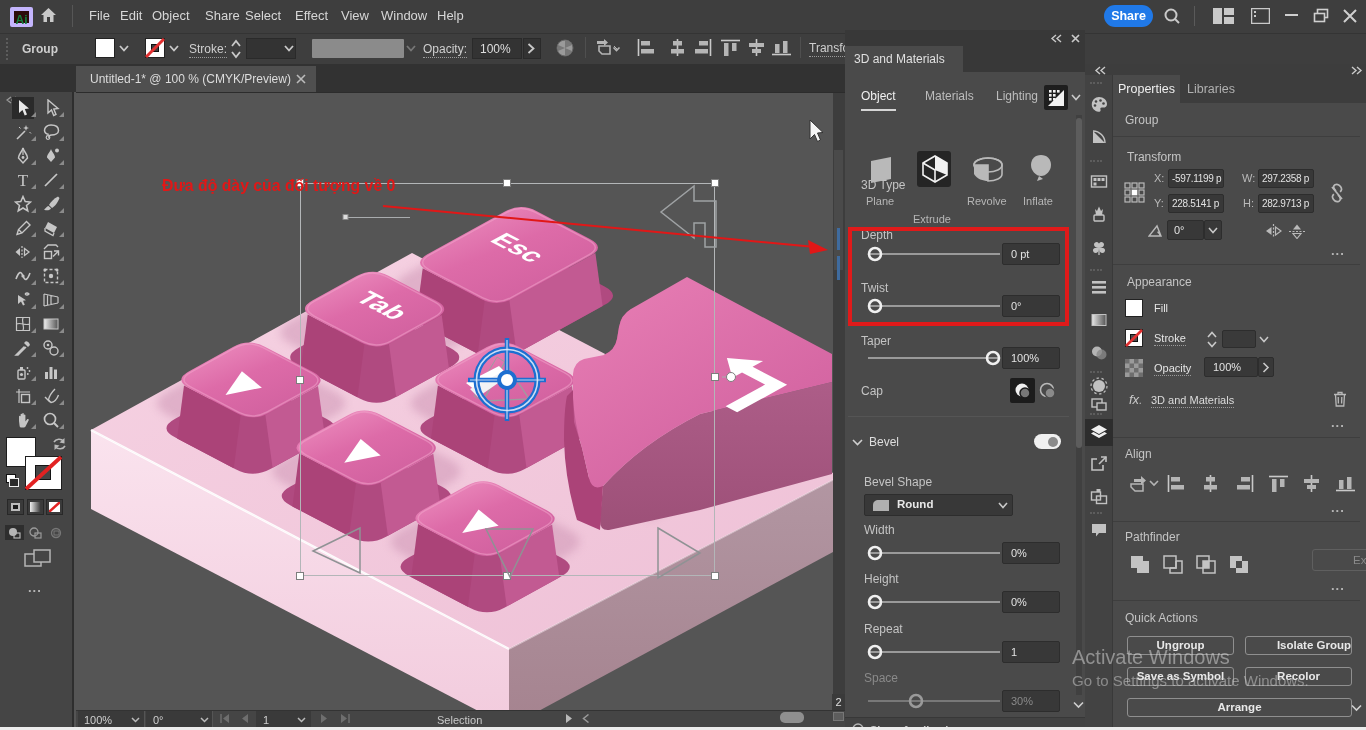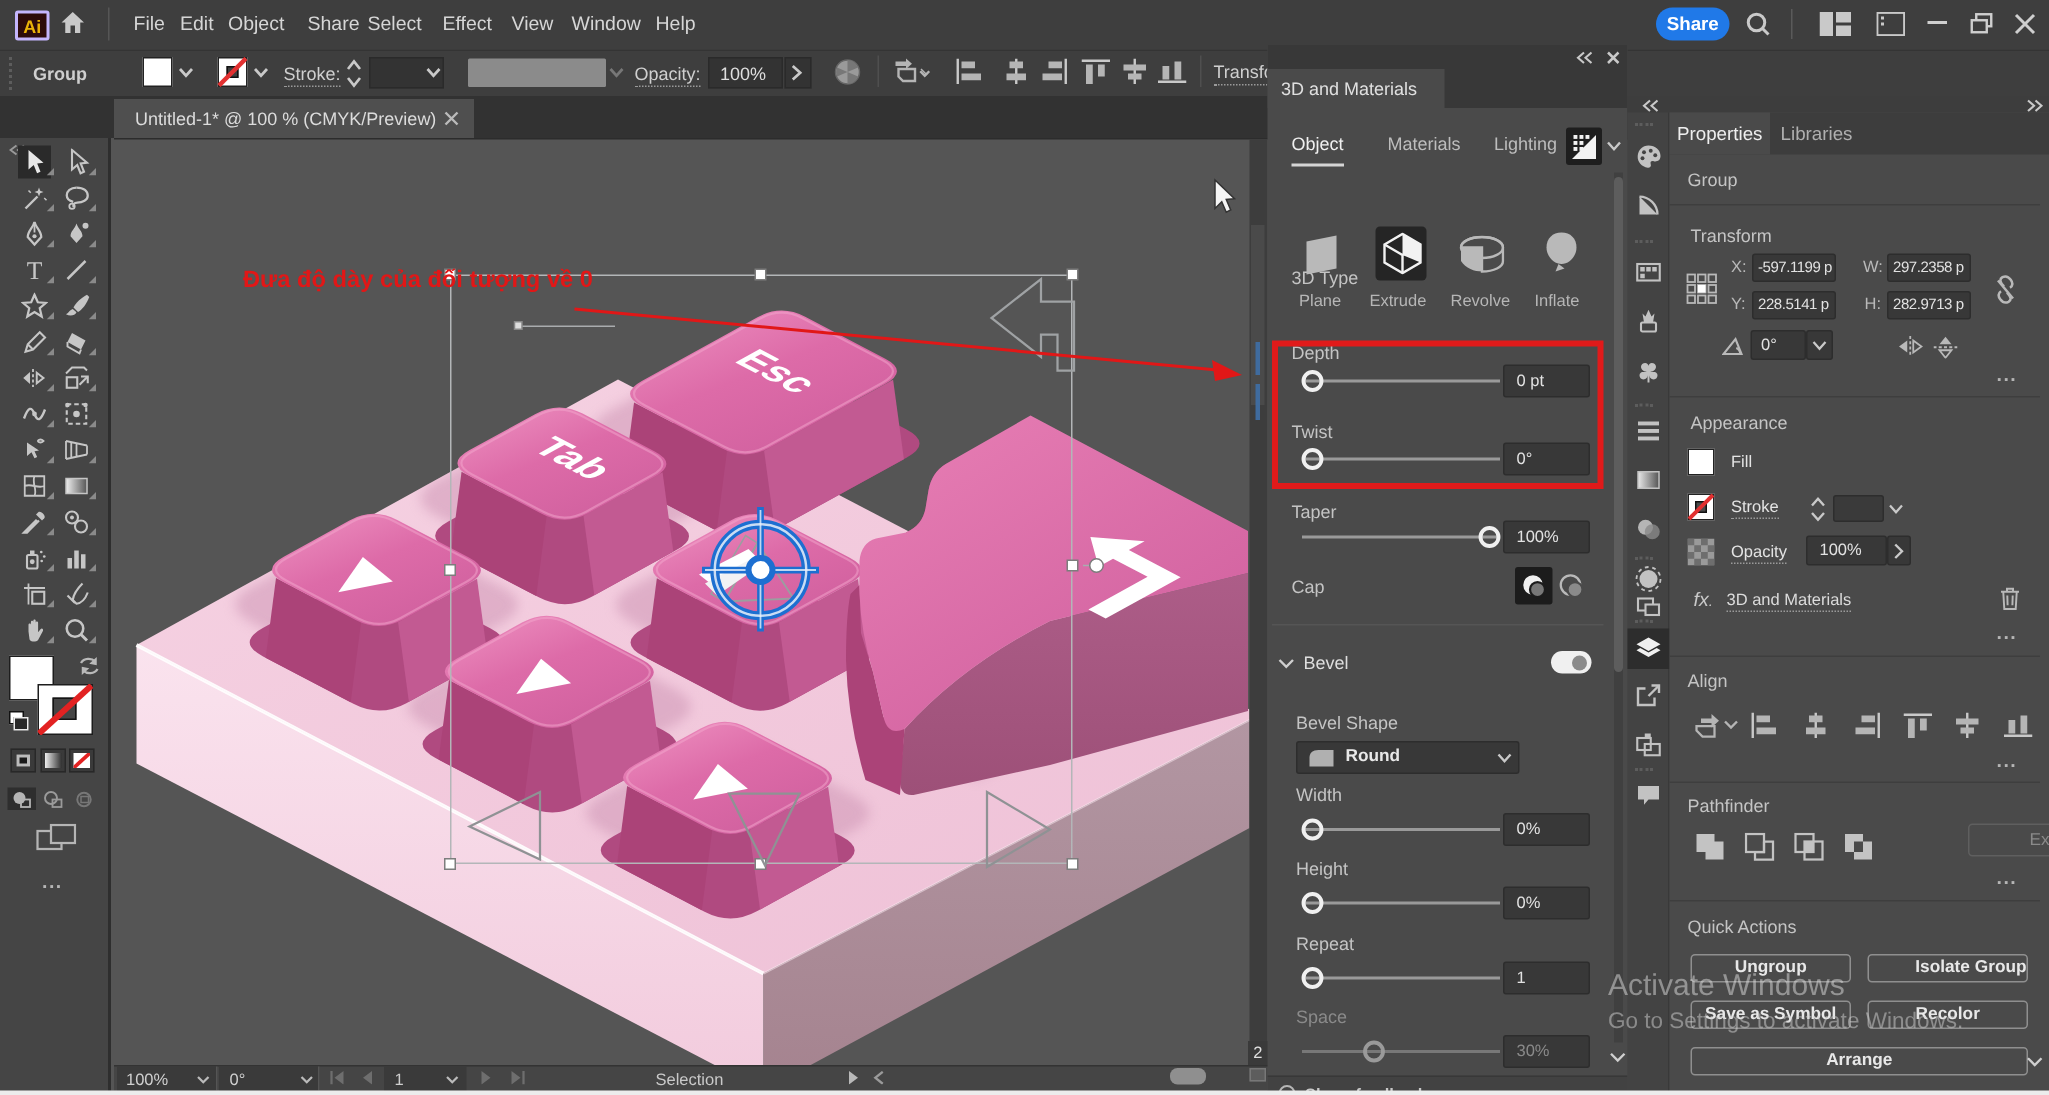--- a/index.html
+++ b/index.html
@@ -33,21 +33,21 @@
 .btn{position:absolute;border:1px solid #8f8f8f;border-radius:3px;color:#e8e8e8;font-size:11.5px;text-align:center;background:transparent;}
 .divider{position:absolute;background:#3e3e3e;height:1px;}
 .divider2{position:absolute;background:#555;height:1px;}
 .dots:after{content:"...";color:#b5b5b5;font-weight:bold;letter-spacing:1px;font-size:13px;}
 .wm1{position:absolute;left:1072px;top:646px;font-size:20px;color:rgba(222,222,222,0.5);}
 .wm2{position:absolute;left:1072px;top:672px;font-size:15px;color:rgba(210,210,210,0.5);}
 .underl{border-bottom:1px dotted #9a9a9a;padding-bottom:1px;}
 </style></head><body>
 <div id="app">
 <div class="abs menubar">
-<div class="abs" style="left:10px;top:7px;width:23px;height:20px;background:#2d0b0b;border:2px solid #c4b5fd;border-radius:2px;color:#eab308;font-size:12px;font-weight:bold;text-align:center;line-height:19px;">Ai</div>
+<div class="abs" style="left:10px;top:7px;width:23px;height:20px;background:#2d0b0b;border:4px solid #c4b5fd;border-radius:2px;color:#15803d;font-size:12px;font-weight:bold;text-align:center;line-height:19px;">Ai</div>
 <svg class="abs" style="left:40px;top:7px" width="17" height="16">
         <path d="M8.5 1 L16 8 L13.5 8 L13.5 15 L10 15 L10 10 L7 10 L7 15 L3.5 15 L3.5 8 L1 8 Z" fill="#c9c9c9"></path>
       </svg>
 <div class="abs" style="left:72px;top:5px;width:1px;height:22px;background:#565656;"></div>
 <div class="menu mtxt" style="left:89px">File</div>
 <div class="menu mtxt" style="left:120px">Edit</div>
 <div class="menu mtxt" style="left:152px">Object</div>
 <div class="menu mtxt" style="left:205px">Share</div>
 <div class="menu mtxt" style="left:245px">Select</div>
 <div class="menu mtxt" style="left:295px">Effect</div>
@@ -592,21 +592,21 @@
 <svg class="abs" style="left:973px;top:157px" width="30" height="26">
       <path d="M1 8 C1 4 7 1 15 1 C23 1 29 4 29 8 L29 17 C29 21 23 24 15 24 L15 8 Z" fill="none" stroke="#b9b9b9" stroke-width="1.6"></path>
       <ellipse cx="15" cy="8" rx="14" ry="7" fill="none" stroke="#b9b9b9" stroke-width="1.6"></ellipse>
       <path d="M15 8 L15 24 C10 24 4 22 1 17 L1 8" fill="#b9b9b9"></path>
     </svg>
 <svg class="abs" style="left:1029px;top:154px" width="24" height="30">
       <path d="M12 1 C18 1 22 5 22 11 C22 17 17 22 12 22 C7 22 2 17 2 11 C2 5 6 1 12 1 Z" fill="#b9b9b9"></path>
       <path d="M10 22 L8 27 L14 25 Z" fill="#b9b9b9"></path>
     </svg>
 <div class="lbl2" style="left:866px;top:195px;">Plane</div>
-<div class="lbl2" style="left:913px;top:195px;">Extrude</div>
+<div class="lbl2" style="left:913px;top:213px;">Extrude</div>
 <div class="lbl2" style="left:967px;top:195px;">Revolve</div>
 <div class="lbl2" style="left:1023px;top:195px;">Inflate</div>
 <div class="lbl" style="left:861px;top:228px;">Depth</div>
 <div class="abs" style="left:868px;top:253px;width:132px;height:2px;background:#9a9a9a;"></div>
     <svg class="abs" style="left:867px;top:246px" width="16" height="16">
       <circle cx="8" cy="8" r="6" fill="none" stroke="#f0f0f0" stroke-width="2.6"></circle>
     </svg>
     <div class="inp" style="left:1002px;top:243px;width:58px;height:22px;line-height:20px;padding-left:8px;">0 pt</div>
 <div class="lbl" style="left:861px;top:281px;">Twist</div>
 <div class="abs" style="left:868px;top:305px;width:132px;height:2px;background:#9a9a9a;"></div>

